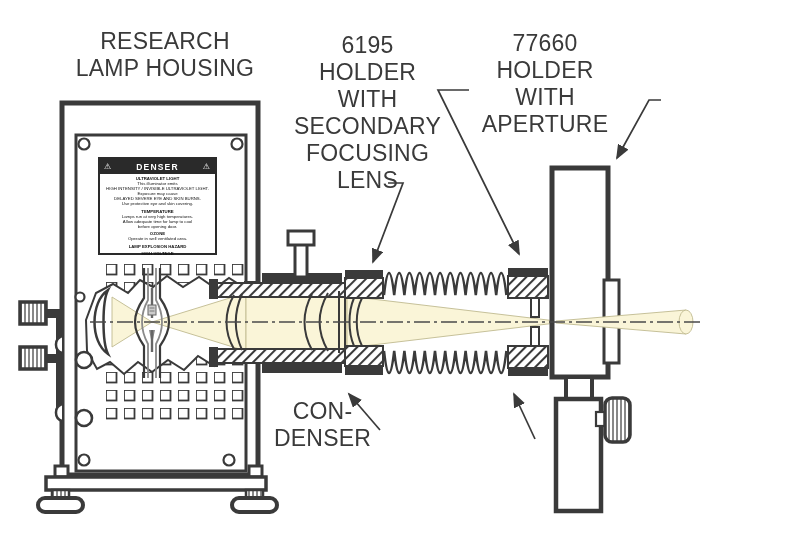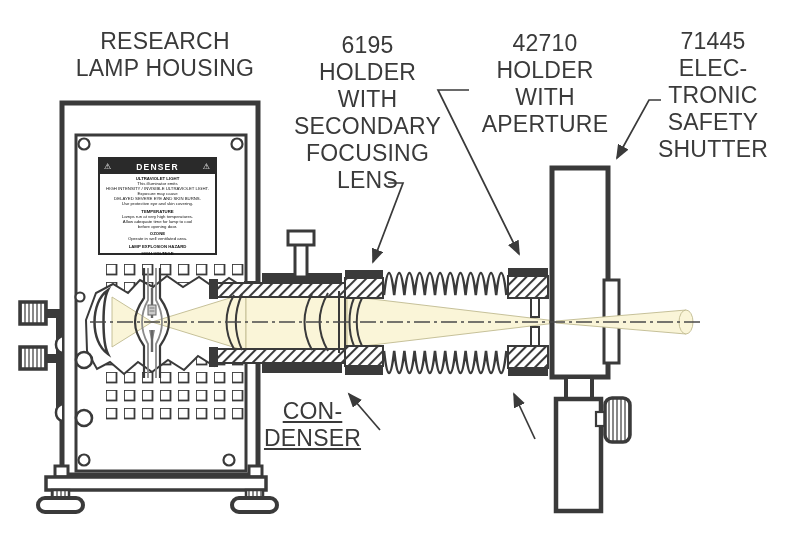--- a/index.html
+++ b/index.html
@@ -197,32 +197,27 @@
   <div class="callout" style="left:40px;top:28px;width:250px;">RESEARCH
 LAMP HOUSING</div>
 
   <div class="callout" style="left:290px;top:22px;width:155px;margin-top:10px;">6195
 HOLDER
 WITH
 SECONDARY
 FOCUSING
 LENS</div>
 
-  <div class="callout" style="left:470px;top:30px;width:150px;">42710
+  <div class="callout" style="left:470px;top:30px;width:150px;">77660
 HOLDER
 WITH
 APERTURE</div>
 
-  <div class="callout" style="left:640px;top:28px;width:146px;">71445
-ELEC-
-TRONIC
-SAFETY
-SHUTTER</div>
-
-  <div class="callout" style="left:250px;top:398px;width:125px;text-decoration:underline;">CON-
+
+  <div class="callout" style="left:260px;top:398px;width:125px;">CON-
 DENSER</div>
 
 
   <div id="warning">
     <div class="hdr">
       <span class="tri">⚠</span>
       <span>DENSER</span>
       <span class="tri">⚠</span>
     </div>
     <div class="bdy">

